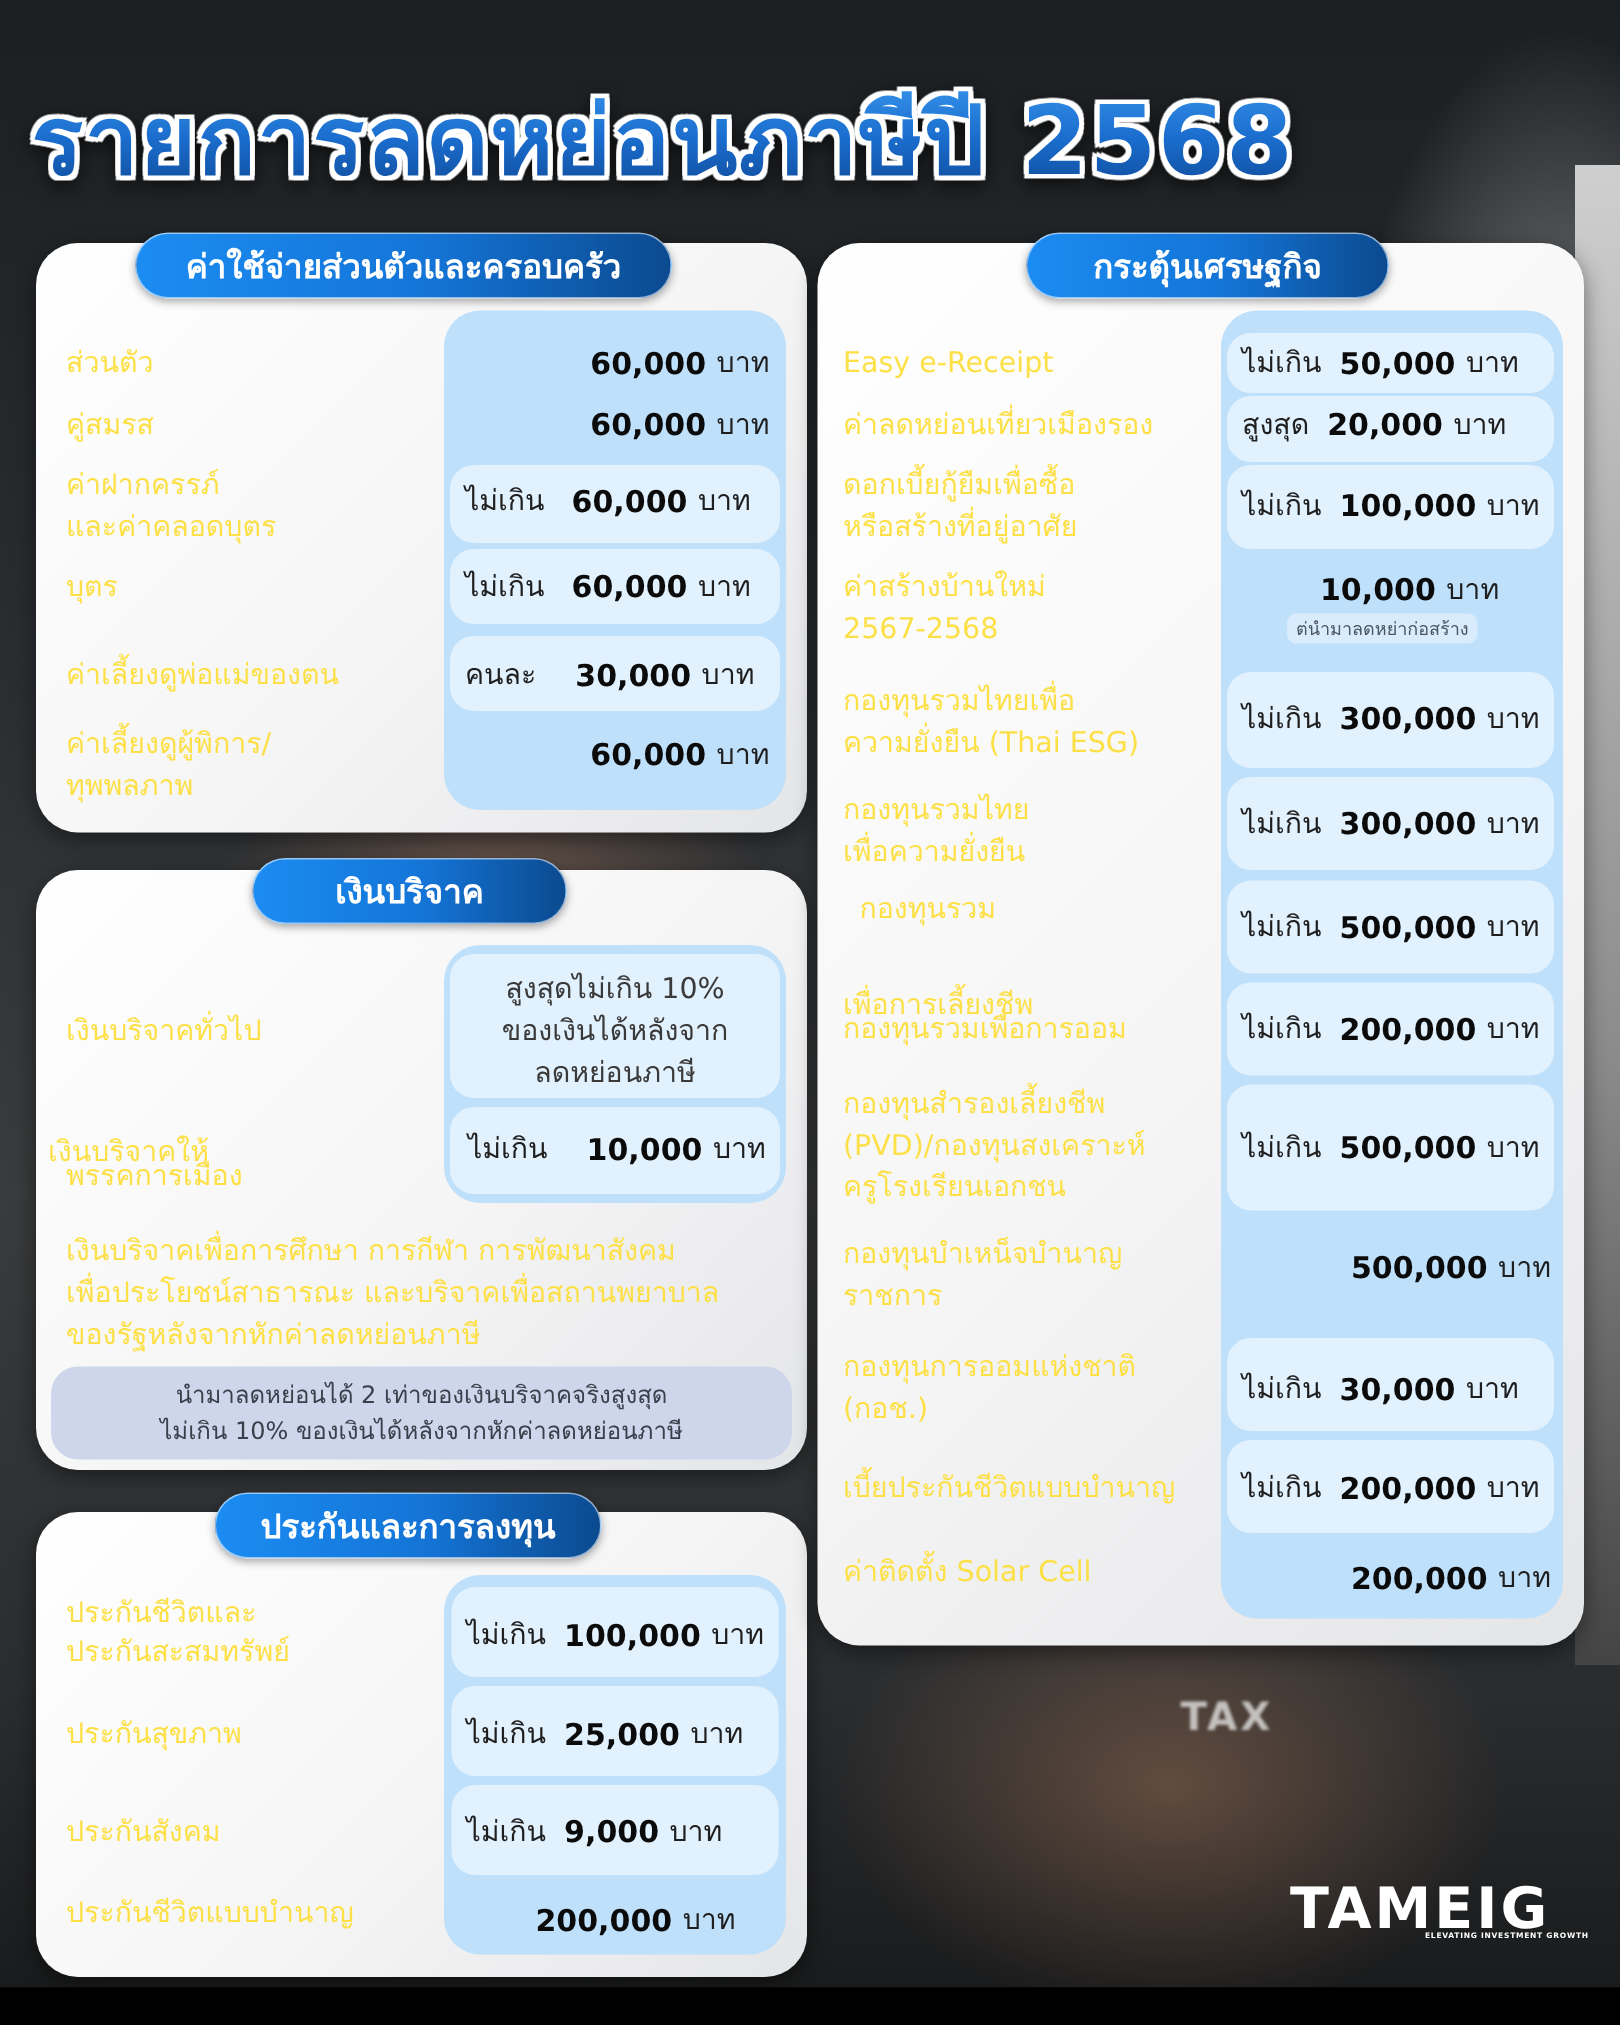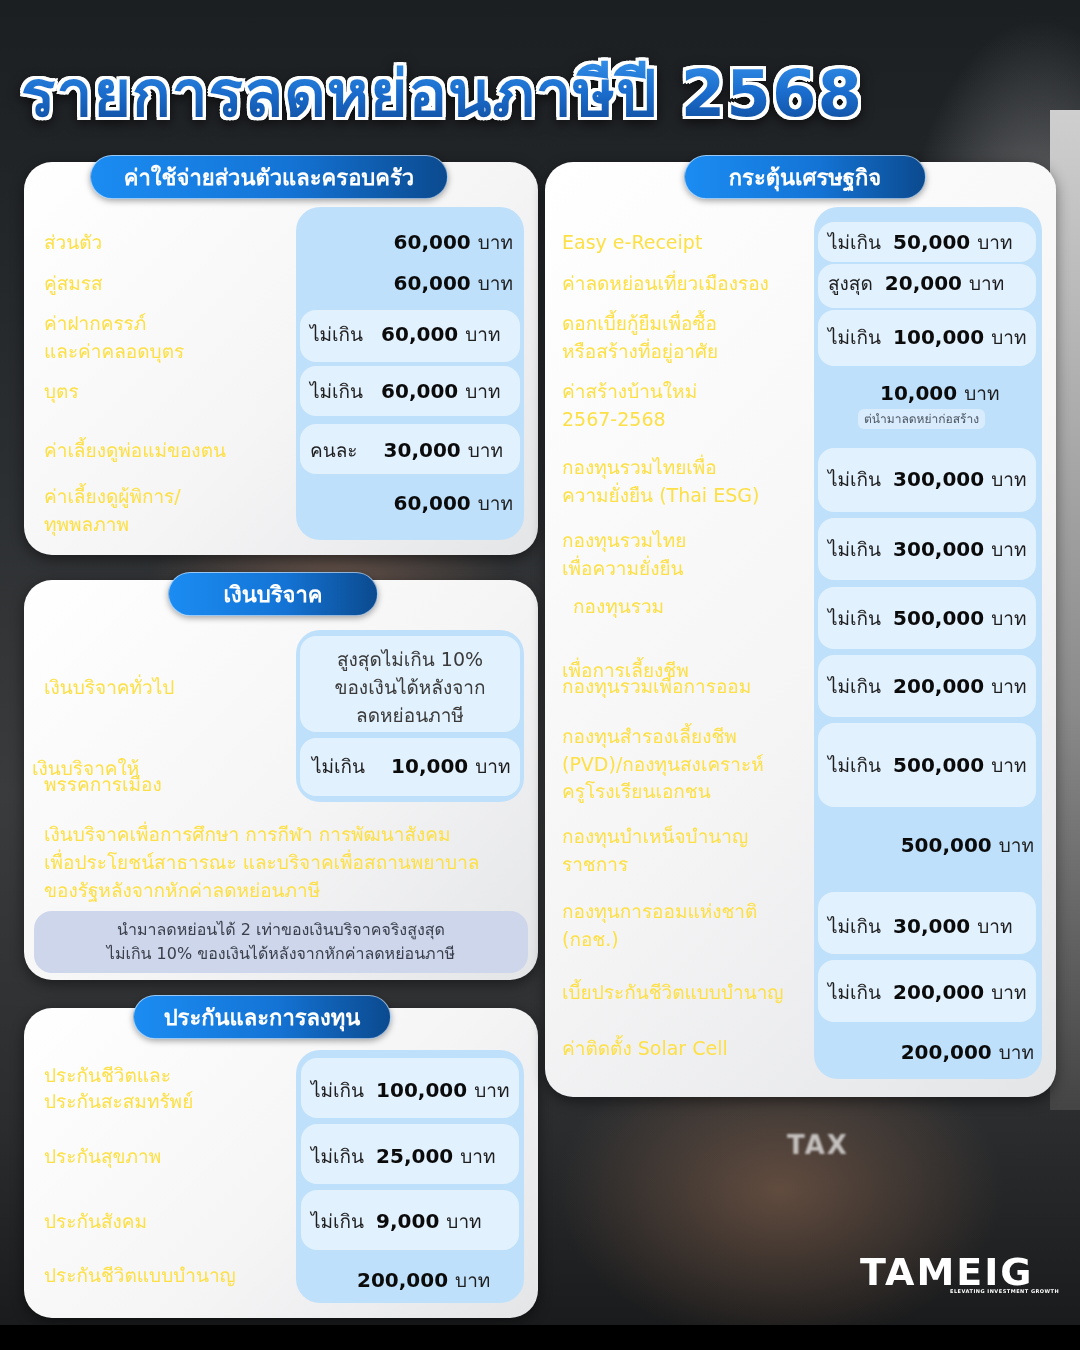--- a/index.html
+++ b/index.html
@@ -174,21 +174,21 @@
 <div class="lbl" style="left:44px;top:820px;">เงินบริจาคเพื่อการศึกษา การกีฬา การพัฒนาสังคม</div>
 <div class="lbl" style="left:44px;top:848px;">เพื่อประโยชน์สาธารณะ และบริจาคเพื่อสถานพยาบาล</div>
 <div class="lbl" style="left:44px;top:876px;">ของรัฐหลังจากหักค่าลดหย่อนภาษี</div>
 
 <div class="note" style="left:34px;top:911px;width:494px;height:62px;">
   <div>นำมาลดหย่อนได้ 2 เท่าของเงินบริจาคจริงสูงสุด</div>
   <div>ไม่เกิน 10% ของเงินได้หลังจากหักค่าลดหย่อนภาษี</div>
 </div>
 
 <div class="panel" style="left:24px;top:1008px;width:514px;height:310px;"></div>
-<div class="pill" style="left:133px;top:995px;width:258px;">ประกันและการลงทุน</div>
+<div class="pill" style="left:143px;top:995px;width:258px;">ประกันและการลงทุน</div>
 <div class="col" style="left:296px;top:1050px;width:228px;height:253px;"></div>
 <div class="sub" style="left:301px;top:1058px;width:218px;height:60px;"></div>
 <div class="sub" style="left:301px;top:1124px;width:218px;height:60px;"></div>
 <div class="sub" style="left:301px;top:1190px;width:218px;height:60px;"></div>
 
 <div class="lbl" style="left:44px;top:1061px;">ประกันชีวิตและ</div>
 <div class="lbl" style="left:44px;top:1087px;">ประกันสะสมทรัพย์</div>
 <div class="val" style="left:311px;top:1076px;">
   <span class="pre" style="margin-right:12px;">ไม่เกิน</span>
   <span class="num">100,000</span>

